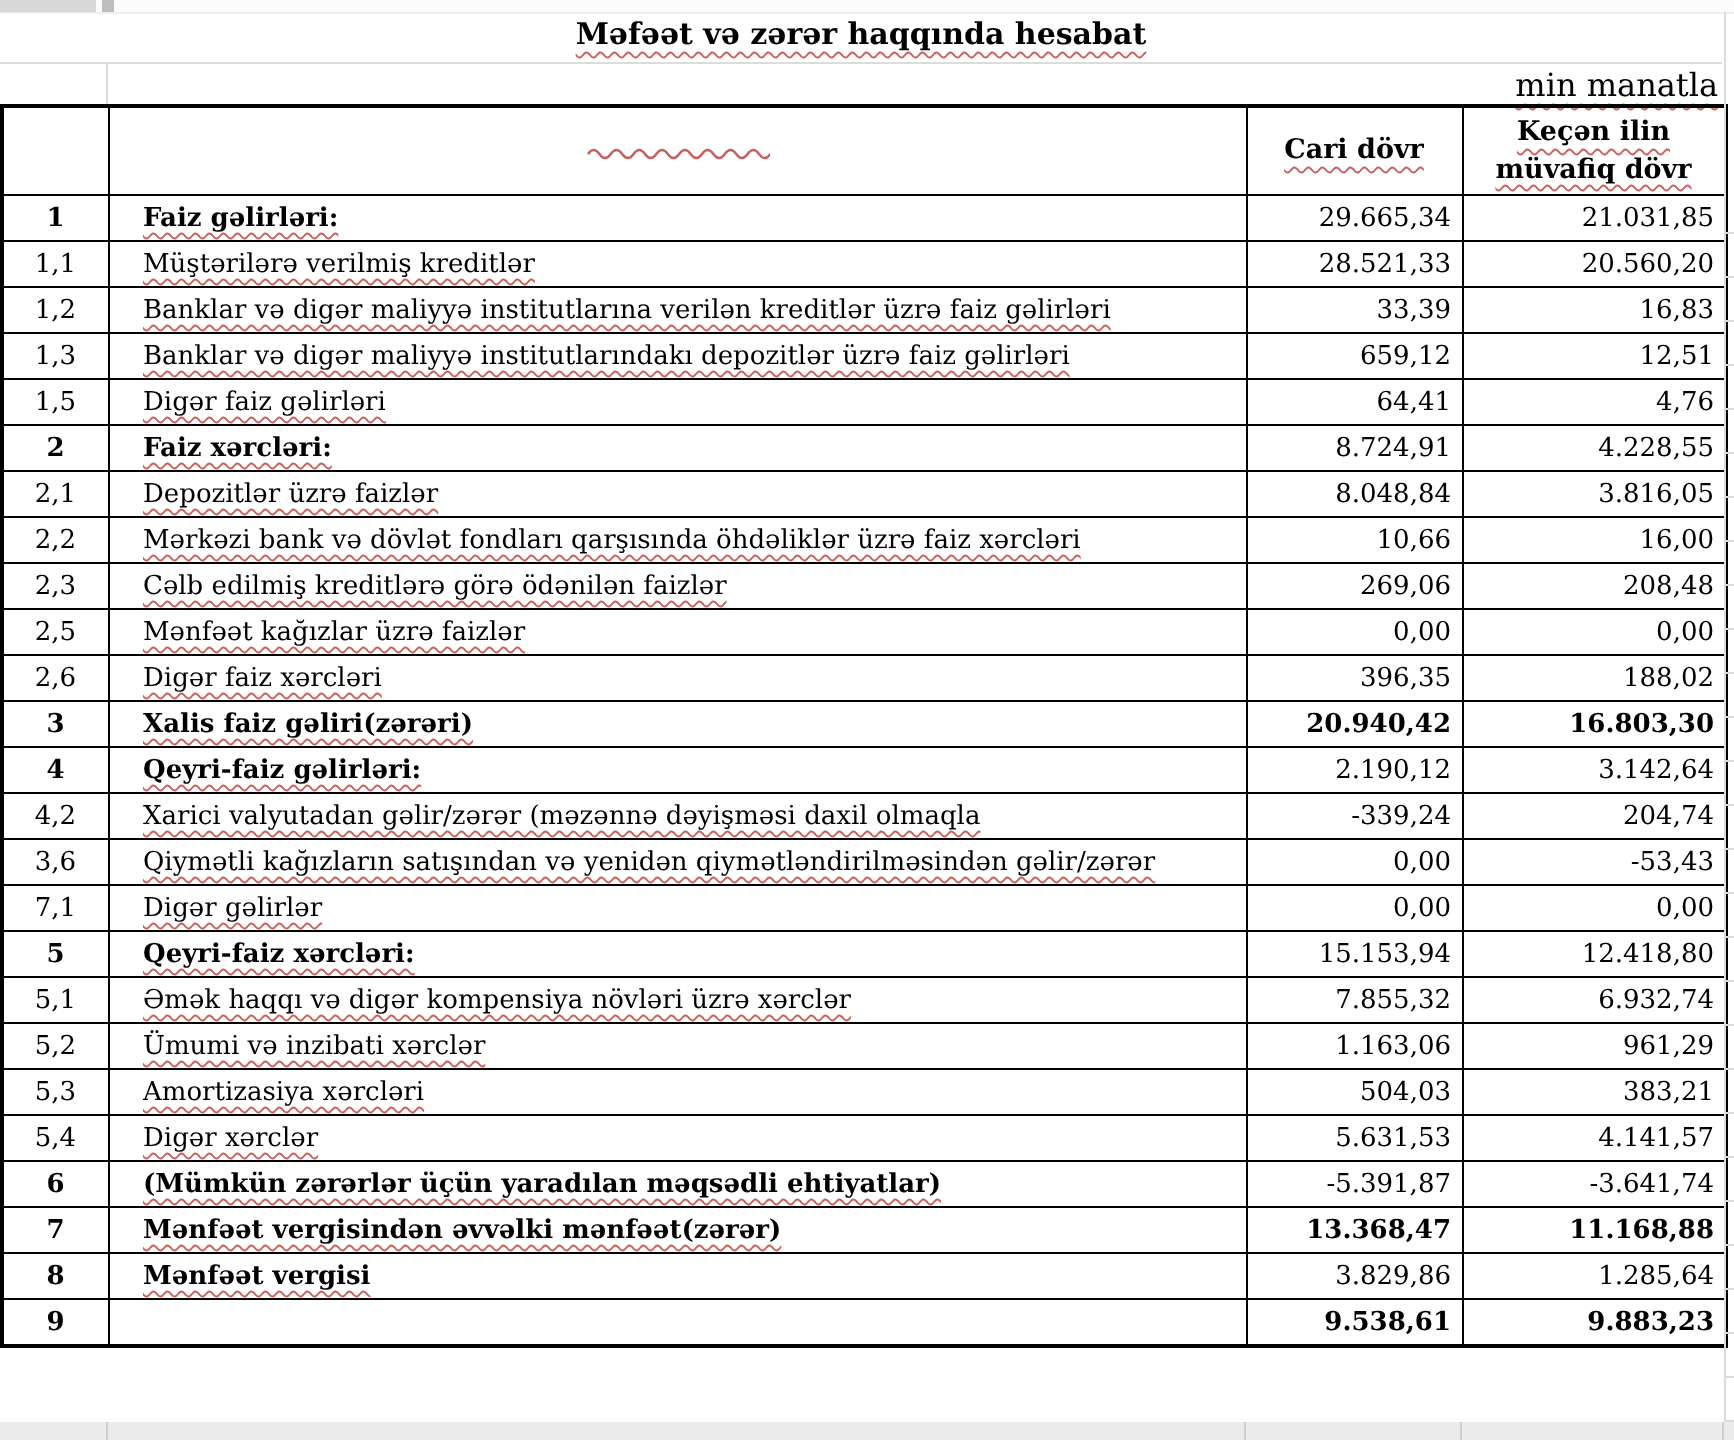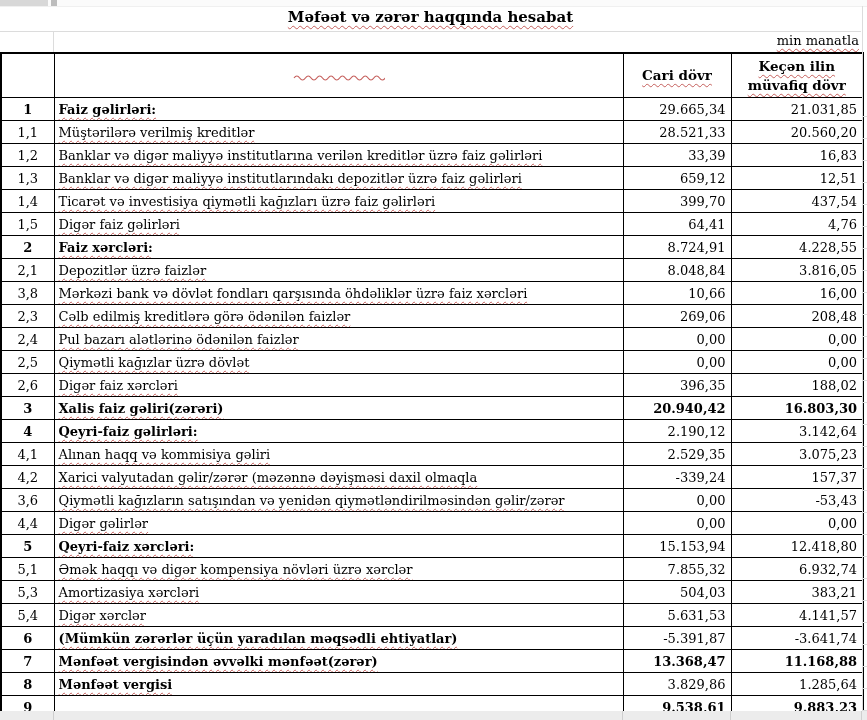--- a/index.html
+++ b/index.html
@@ -8,42 +8,42 @@
     background:#ffffff; color:#000;
     font-family:"DejaVu Serif", "Liberation Serif", serif;
   }
   
   .top-strip { position:absolute; left:0; top:0; width:867px; height:6px; background:#fbfbfb; border-bottom:1px solid #f0f0f0; }
   .top-block-a { position:absolute; left:0; top:0; width:48px; height:6px; background:#d8d8d8; }
   .top-block-b { position:absolute; left:51px; top:0; width:6px; height:6px; background:#bdbdbd; }
 
   .title { position:absolute; left:0; top:8px; width:861px; text-align:center;
            font-size:15px; font-weight:bold; }
-  .unit  { position:absolute; top:33px; right:8px; font-size:13px; }
+  .unit  { position:absolute; top:33px; right:8px; font-size:16px; }
 
   
   .faint-h { position:absolute; left:0; top:31px; width:861px; height:1px; background:#dcdcdc; }
   .faint-v { position:absolute; left:53px; top:31px; width:1px; height:21px; background:#dcdcdc; }
   .right-vline { position:absolute; left:862px; top:6px; width:1px; height:714px; background:#dcdcdc; }
   .right-ticks { position:absolute; left:862px; top:95px; width:5px; height:616px;
     background:repeating-linear-gradient(to bottom, transparent 0 21px, #dcdcdc 21px 22px); }
 
   
   .bottom-strip { position:absolute; left:0; top:711px; width:867px; height:9px; background:#ececec; }
   .bottom-strip .bv { position:absolute; top:0; width:1px; height:9px; background:#cfcfcf; }
 
   table.pnl { position:absolute; left:0; top:52px; width:862px;
     border-collapse:collapse; table-layout:fixed;
     border:2px solid #000; }
   .pnl td { border:1px solid #000; overflow:hidden; white-space:nowrap; vertical-align:middle; }
   .pnl thead td { height:41px; text-align:center; font-weight:bold; font-size:13.5px;
     white-space:normal; line-height:1.35; border-bottom:1.5px solid #000; }
   .pnl tbody td { height:20px; font-size:13px; }
   td.c-num   { text-align:center; }
-  td.c-label { text-align:left; padding:0 3px 0 4px; }
+  td.c-label { text-align:left; padding:0 3px 0 17px; }
   td.c-val   { text-align:right; padding:0 5px 0 0; font-size:13.5px; }
   .b { font-weight:bold; }
 
   .sq { text-decoration-line:underline; text-decoration-style:wavy;
         text-decoration-color:rgba(192,80,77,0.9); text-decoration-thickness:1px;
         text-underline-offset:3px; }
   .hdr-squiggle { display:inline-block; vertical-align:middle; }
 </style>
 </head>
 <body>
@@ -106,64 +106,52 @@
         <td class="c-val">33,39</td>
         <td class="c-val">16,83</td>
       </tr>
       <tr>
         <td class="c-num">1,3</td>
         <td class="c-label"><span class="sq">Banklar və digər maliyyə institutlarındakı depozitlər üzrə faiz gəlirləri</span></td>
         <td class="c-val">659,12</td>
         <td class="c-val">12,51</td>
       </tr>
       <tr>
-        <td class="c-num">1,4</td>
-        <td class="c-label"><span class="sq">Ticarət və investisiya qiymətli kağızları üzrə faiz gəlirləri</span></td>
-        <td class="c-val">399,70</td>
-        <td class="c-val">437,54</td>
-      </tr>
-      <tr>
         <td class="c-num">1,5</td>
         <td class="c-label"><span class="sq">Digər faiz gəlirləri</span></td>
         <td class="c-val">64,41</td>
         <td class="c-val">4,76</td>
       </tr>
       <tr>
         <td class="c-num b">2</td>
         <td class="c-label b"><span class="sq">Faiz xərcləri:</span></td>
         <td class="c-val">8.724,91</td>
         <td class="c-val">4.228,55</td>
       </tr>
       <tr>
         <td class="c-num">2,1</td>
         <td class="c-label"><span class="sq">Depozitlər üzrə faizlər</span></td>
         <td class="c-val">8.048,84</td>
         <td class="c-val">3.816,05</td>
       </tr>
       <tr>
-        <td class="c-num">3,8</td>
+        <td class="c-num">2,2</td>
         <td class="c-label"><span class="sq">Mərkəzi bank və dövlət fondları qarşısında öhdəliklər üzrə faiz xərcləri</span></td>
         <td class="c-val">10,66</td>
         <td class="c-val">16,00</td>
       </tr>
       <tr>
         <td class="c-num">2,3</td>
         <td class="c-label"><span class="sq">Cəlb edilmiş kreditlərə görə ödənilən faizlər</span></td>
         <td class="c-val">269,06</td>
         <td class="c-val">208,48</td>
       </tr>
       <tr>
-        <td class="c-num">2,4</td>
-        <td class="c-label"><span class="sq">Pul bazarı alətlərinə ödənilən faizlər</span></td>
-        <td class="c-val">0,00</td>
-        <td class="c-val">0,00</td>
-      </tr>
-      <tr>
         <td class="c-num">2,5</td>
-        <td class="c-label"><span class="sq">Qiymətli kağızlar üzrə dövlət</span></td>
+        <td class="c-label"><span class="sq">Mənfəət kağızlar üzrə faizlər</span></td>
         <td class="c-val">0,00</td>
         <td class="c-val">0,00</td>
       </tr>
       <tr>
         <td class="c-num">2,6</td>
         <td class="c-label"><span class="sq">Digər faiz xərcləri</span></td>
         <td class="c-val">396,35</td>
         <td class="c-val">188,02</td>
       </tr>
       <tr>
@@ -172,54 +160,54 @@
         <td class="c-val b">20.940,42</td>
         <td class="c-val b">16.803,30</td>
       </tr>
       <tr>
         <td class="c-num b">4</td>
         <td class="c-label b"><span class="sq">Qeyri-faiz gəlirləri:</span></td>
         <td class="c-val">2.190,12</td>
         <td class="c-val">3.142,64</td>
       </tr>
       <tr>
-        <td class="c-num">4,1</td>
-        <td class="c-label"><span class="sq">Alınan haqq və kommisiya gəliri</span></td>
-        <td class="c-val">2.529,35</td>
-        <td class="c-val">3.075,23</td>
-      </tr>
-      <tr>
         <td class="c-num">4,2</td>
         <td class="c-label"><span class="sq">Xarici valyutadan gəlir/zərər (məzənnə dəyişməsi daxil olmaqla</span></td>
         <td class="c-val">-339,24</td>
-        <td class="c-val">157,37</td>
+        <td class="c-val">204,74</td>
       </tr>
       <tr>
         <td class="c-num">3,6</td>
         <td class="c-label"><span class="sq">Qiymətli kağızların satışından və yenidən qiymətləndirilməsindən gəlir/zərər</span></td>
         <td class="c-val">0,00</td>
         <td class="c-val">-53,43</td>
       </tr>
       <tr>
-        <td class="c-num">4,4</td>
+        <td class="c-num">7,1</td>
         <td class="c-label"><span class="sq">Digər gəlirlər</span></td>
         <td class="c-val">0,00</td>
         <td class="c-val">0,00</td>
       </tr>
       <tr>
         <td class="c-num b">5</td>
         <td class="c-label b"><span class="sq">Qeyri-faiz xərcləri:</span></td>
         <td class="c-val">15.153,94</td>
         <td class="c-val">12.418,80</td>
       </tr>
       <tr>
         <td class="c-num">5,1</td>
         <td class="c-label"><span class="sq">Əmək haqqı və digər kompensiya növləri üzrə xərclər</span></td>
         <td class="c-val">7.855,32</td>
         <td class="c-val">6.932,74</td>
+      </tr>
+      <tr>
+        <td class="c-num">5,2</td>
+        <td class="c-label"><span class="sq">Ümumi və inzibati xərclər</span></td>
+        <td class="c-val">1.163,06</td>
+        <td class="c-val">961,29</td>
       </tr>
       <tr>
         <td class="c-num">5,3</td>
         <td class="c-label"><span class="sq">Amortizasiya xərcləri</span></td>
         <td class="c-val">504,03</td>
         <td class="c-val">383,21</td>
       </tr>
       <tr>
         <td class="c-num">5,4</td>
         <td class="c-label"><span class="sq">Digər xərclər</span></td>

